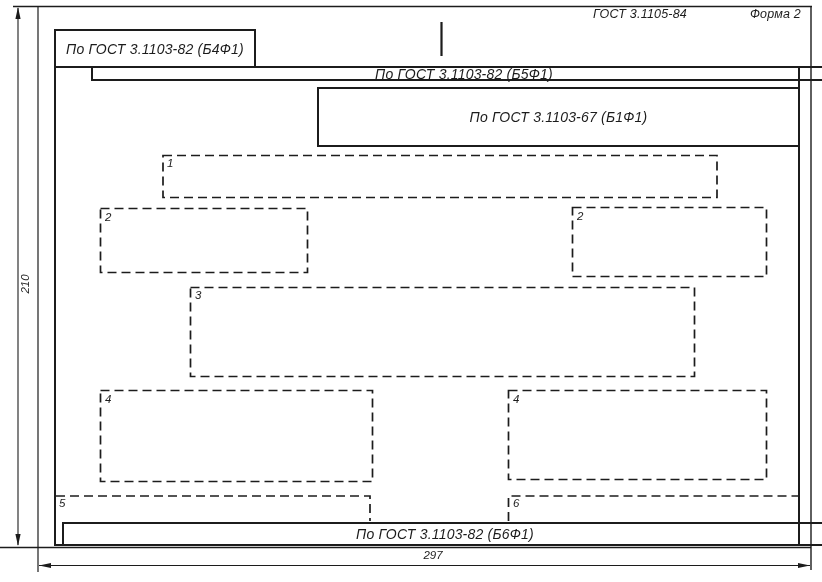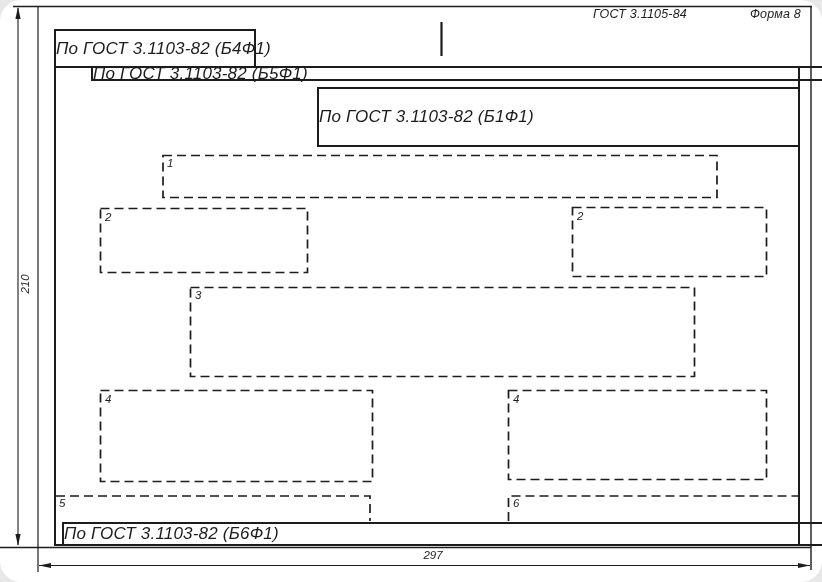--- a/index.html
+++ b/index.html
@@ -1,26 +1,26 @@
 <!DOCTYPE html>
 <html><head>
 <meta charset="utf-8">
 <style>
   html,body { margin:0; padding:0; background:#e8e8e8; }
   .canvas {
     position:relative; width:822px; height:582px; margin:0 auto;
     background:#ffffff; overflow:hidden;
-    font-family:"Liberation Sans", sans-serif; color:#1c1c1c;border-radius:21px;
+    font-family:"Liberation Sans", sans-serif; color:#1c1c1c;
   }
   .canvas * { box-sizing:border-box; }
   svg.linework { position:absolute; left:0; top:0; width:822px; height:582px; }
   .box {
     position:absolute; border:2px solid #1c1c1c; background:transparent;
-    display:flex; align-items:center; justify-content:flex-start;
-    font-style:italic; font-size:17px; letter-spacing:0.2px; white-space:nowrap;
+    display:flex; align-items:center; justify-content:center;
+    font-style:italic; font-size:14px; letter-spacing:0.2px; white-space:nowrap;
   }
   .frame-only { position:absolute; border:2px solid #1c1c1c; background:transparent; }
   .hdr {
     position:absolute; left:593px; top:7px; width:208px;
     display:flex; justify-content:space-between; align-items:center;
     font-style:italic; font-size:12.5px; letter-spacing:0.2px; white-space:nowrap;
   }
   .zl { position:absolute; font-style:italic; font-size:11.5px; line-height:12px; }
   .dim { position:absolute; font-style:italic; font-size:11.5px; text-align:center; }
   .dim-v { left:6px; top:277px; width:40px; height:14px; transform:rotate(-90deg); transform-origin:center; }
@@ -53,36 +53,36 @@
     <rect x="572.5" y="207.5" width="194" height="69" stroke-width="1.7" stroke-dasharray="9 5"></rect>
     <rect x="190.5" y="287.5" width="504" height="89" stroke-width="1.7" stroke-dasharray="9 5"></rect>
     <rect x="100.5" y="390.5" width="272" height="91" stroke-width="1.7" stroke-dasharray="9 5"></rect>
     <rect x="508.5" y="390.5" width="258" height="89" stroke-width="1.7" stroke-dasharray="9 5"></rect>
     <polyline points="56,496 370,496 370,521" stroke-width="1.7" stroke-dasharray="9 5"></polyline>
     <polyline points="508.5,521 508.5,496 798,496" stroke-width="1.7" stroke-dasharray="9 5"></polyline>
   </svg>
 
   <div class="hdr">
     <span>ГОСТ 3.1105-84</span>
-    <span>Форма 8</span>
+    <span>Форма 2</span>
   </div>
 
   <div class="frame-only" style="left:54px; top:66px; width:746px; height:480px;"></div>
 
   <div class="box" style="left:54px; top:29px; width:202px; height:39px;">
     <span>По ГОСТ 3.1103-82 (Б4Ф1)</span>
   </div>
 
 
   <div class="box" style="left:54px; top:66px; width:746px; height:15px;margin-left:37px;">
     <span>По ГОСТ 3.1103-82 (Б5Ф1)</span>
   </div>
 
   <div class="box" style="left:317px; top:87px; width:483px; height:60px;">
-    <span>По ГОСТ 3.1103-82 (Б1Ф1)</span>
+    <span>По ГОСТ 3.1103-67 (Б1Ф1)</span>
   </div>
 
   <div class="box" style="left:62px; top:522px; width:766px; height:24px;">
     <span>По ГОСТ 3.1103-82 (Б6Ф1)</span>
   </div>
 
   <span class="zl" style="left:167px; top:157px;">1</span>
   <span class="zl" style="left:105px; top:211px;">2</span>
   <span class="zl" style="left:577px; top:210px;">2</span>
   <span class="zl" style="left:195px; top:289px;">3</span>

